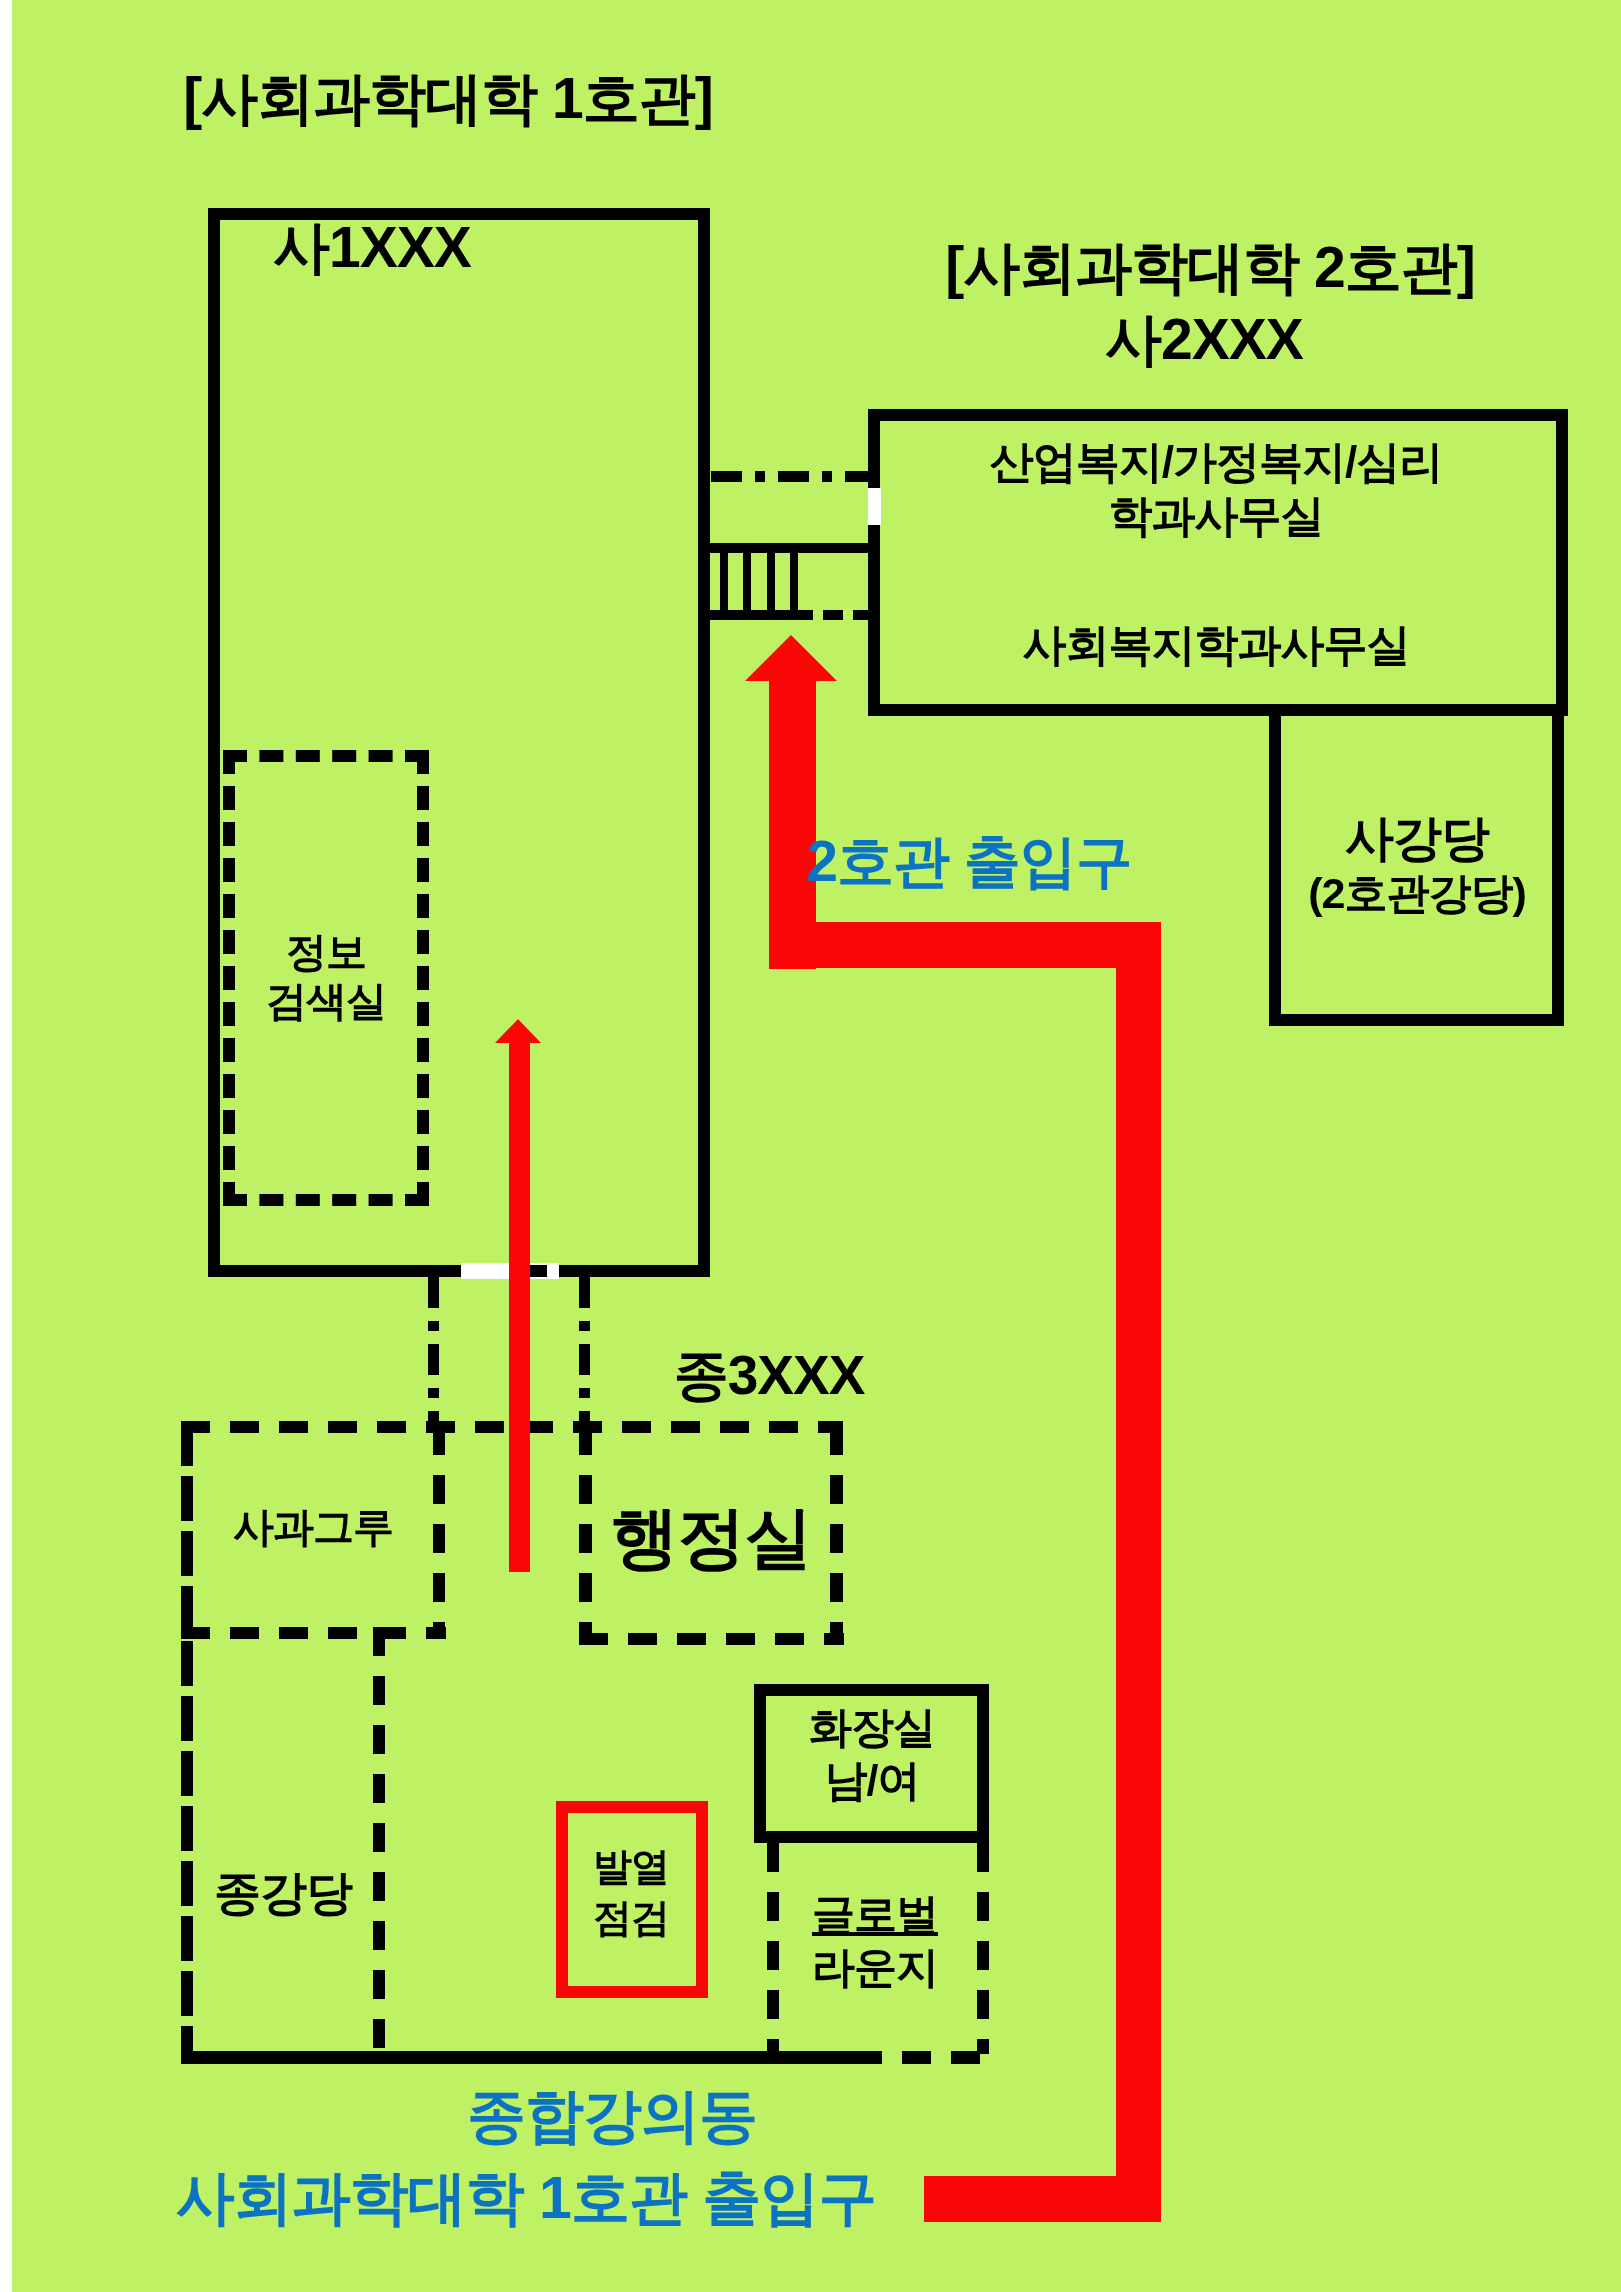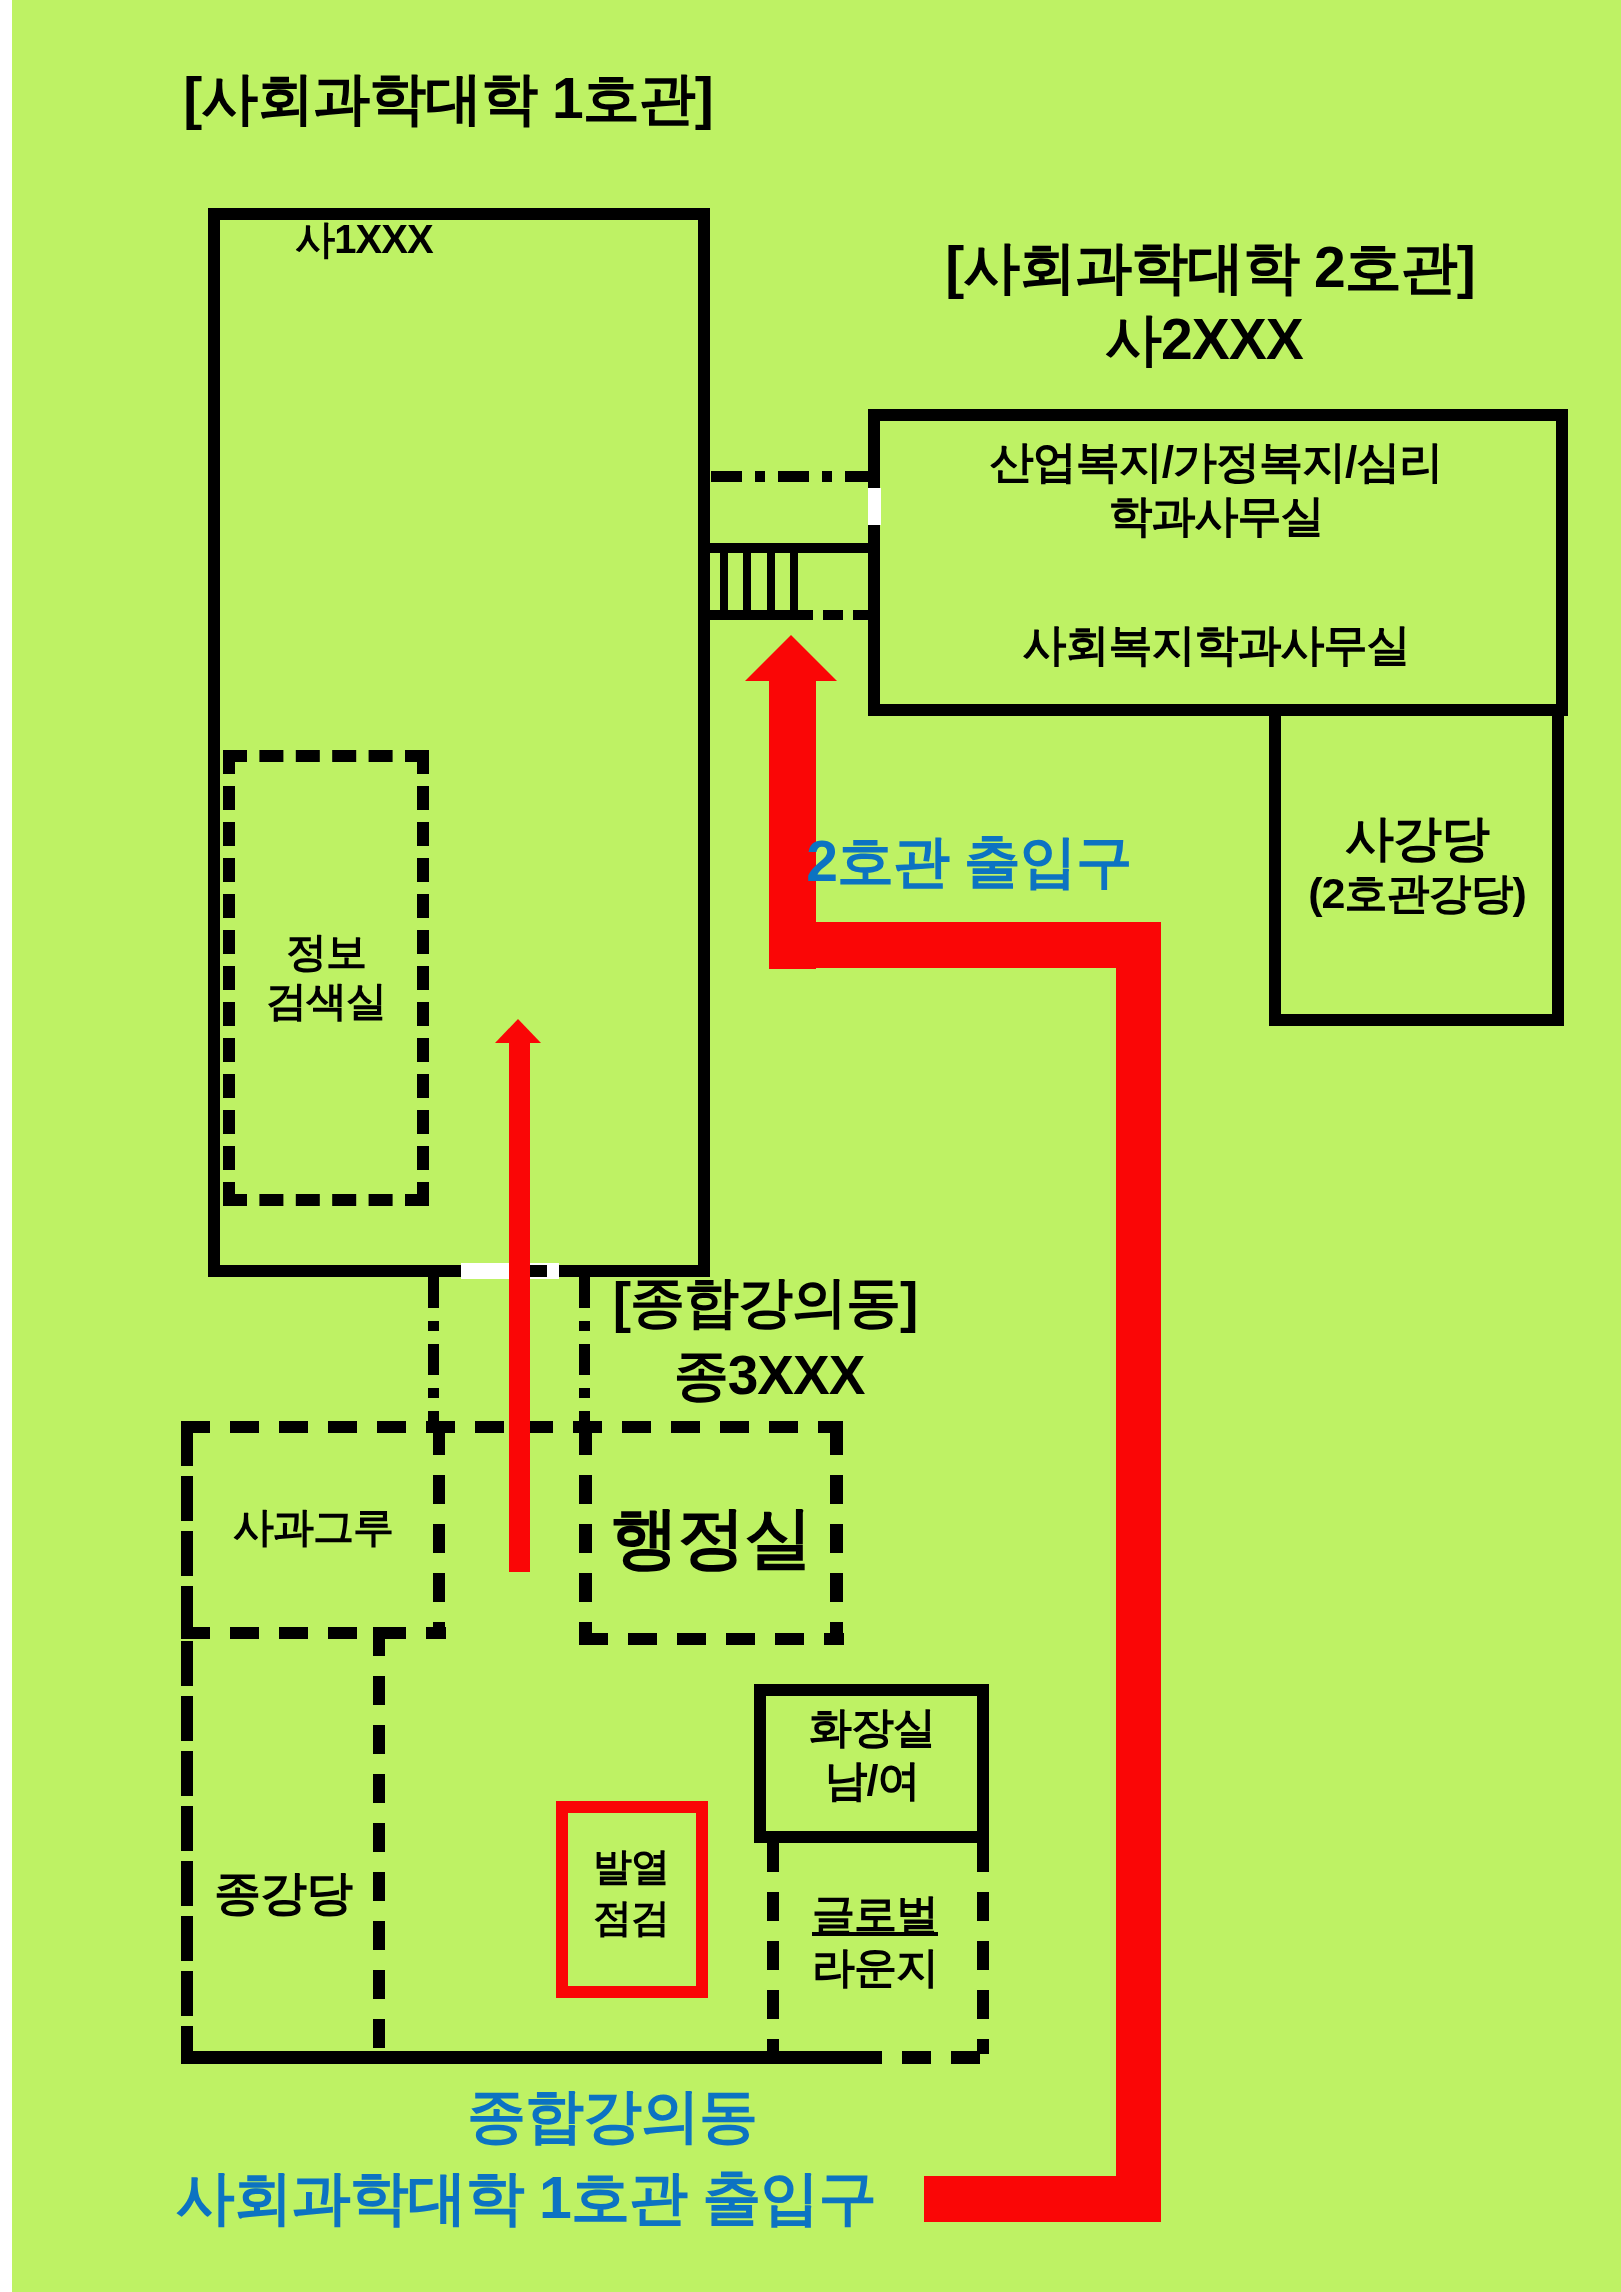--- a/index.html
+++ b/index.html
@@ -27,21 +27,21 @@
 </style>
 </head>
 <body>
 
 <div id="canvas">
 
   <div class="t" style="left:436px;top:69px;font-size:57px;">[사회과학대학 1호관]</div>
 
   <div class="box" style="left:196px;top:208px;width:502px;height:1069px;z-index:1;"></div>
 
-  <div class="t" style="left:352px;top:218px;font-size:40px;text-align:right;">사1XXX</div>
+  <div class="t" style="left:360px;top:218px;font-size:57px;text-align:right;">사1XXX</div>
 
   <div class="white" style="left:449px;top:1263px;width:98px;height:15.7px;z-index:2;"></div>
   <div class="ln" style="left:500px;top:1265px;width:35px;height:11.8px;z-index:2;"></div>
 
   <div class="dbox" style="left:211px;top:750px;width:206px;height:456px;z-index:1;"></div>
   <div class="t" style="left:314px;top:931px;font-size:41px;">정보</div>
   <div class="t" style="left:314px;top:980px;font-size:41px;">검색실</div>
 
   <div class="hdashdot" style="left:699px;top:471px;width:157px;height:10.8px;z-index:1;"></div>
   <div class="ln" style="left:698px;top:543px;width:158px;height:9.8px;z-index:1;"></div>
@@ -71,21 +71,20 @@
 
   <div class="tri-up" style="left:733px;top:635px;border-left:46px solid transparent;border-right:46px solid transparent;border-bottom:46px solid #fa0606;z-index:3;"></div>
   <div class="red" style="left:757px;top:679px;width:47px;height:290px;z-index:3;"></div>
   <div class="red" style="left:757px;top:922px;width:392px;height:46px;z-index:3;"></div>
   <div class="red" style="left:1104px;top:922px;width:45px;height:1300px;z-index:3;"></div>
   <div class="red" style="left:912px;top:2176px;width:237px;height:46px;z-index:3;"></div>
 
   <div class="tri-up" style="left:483px;top:1019px;border-left:23.5px solid transparent;border-right:23.5px solid transparent;border-bottom:24.5px solid #fa0606;z-index:3;"></div>
   <div class="red" style="left:497px;top:1043px;width:20.6px;height:529px;z-index:3;"></div>
 
-  <div class="t" style="left:753px;top:1274px;font-size:55px;">[종합강의동]</div>
   <div class="t" style="left:757px;top:1347px;font-size:55px;">종3XXX</div>
 
   <div class="vdashdot" style="left:416px;top:1277px;width:10.8px;height:149px;z-index:1;"></div>
   <div class="vdashdot" style="left:567px;top:1277px;width:10.8px;height:149px;z-index:1;"></div>
 
   <div class="hdash" style="left:169px;top:1421px;width:662px;height:11.8px;z-index:1;"></div>
 
   <div class="vlongdash" style="left:169px;top:1421px;width:11.8px;height:643px;z-index:1;"></div>
 
   <div class="vdash" style="left:567px;top:1426px;width:12.7px;height:219px;z-index:1;"></div>

